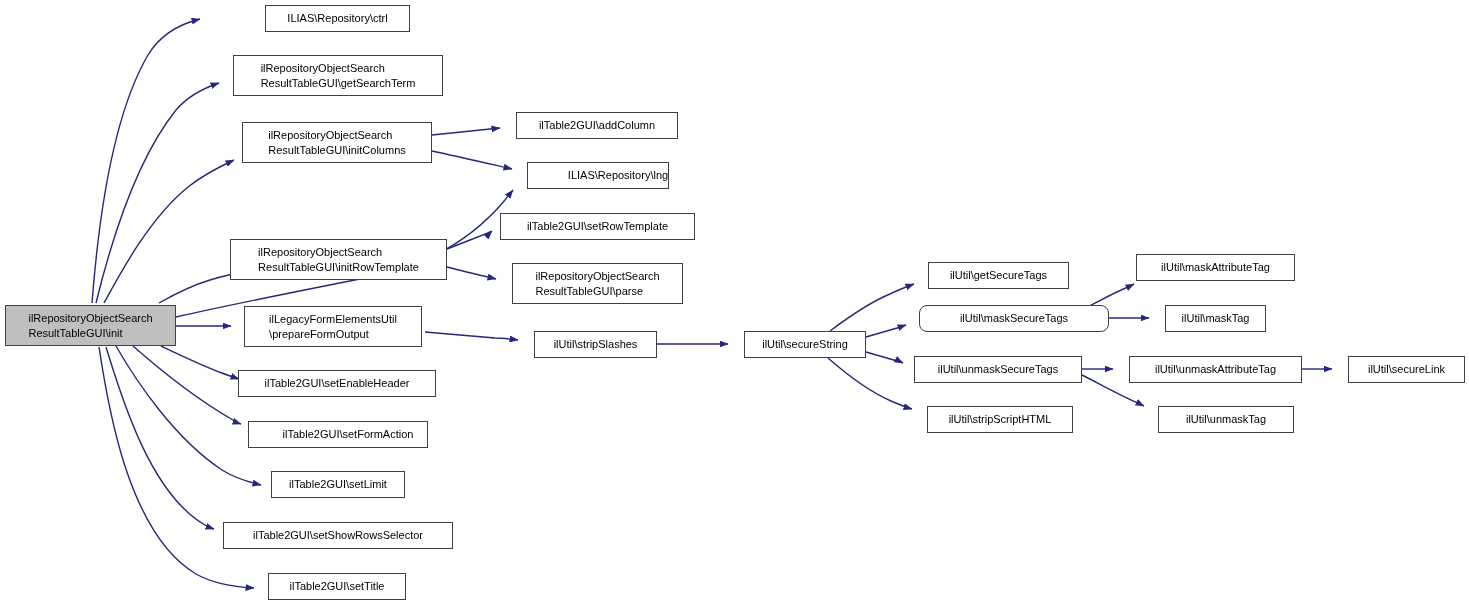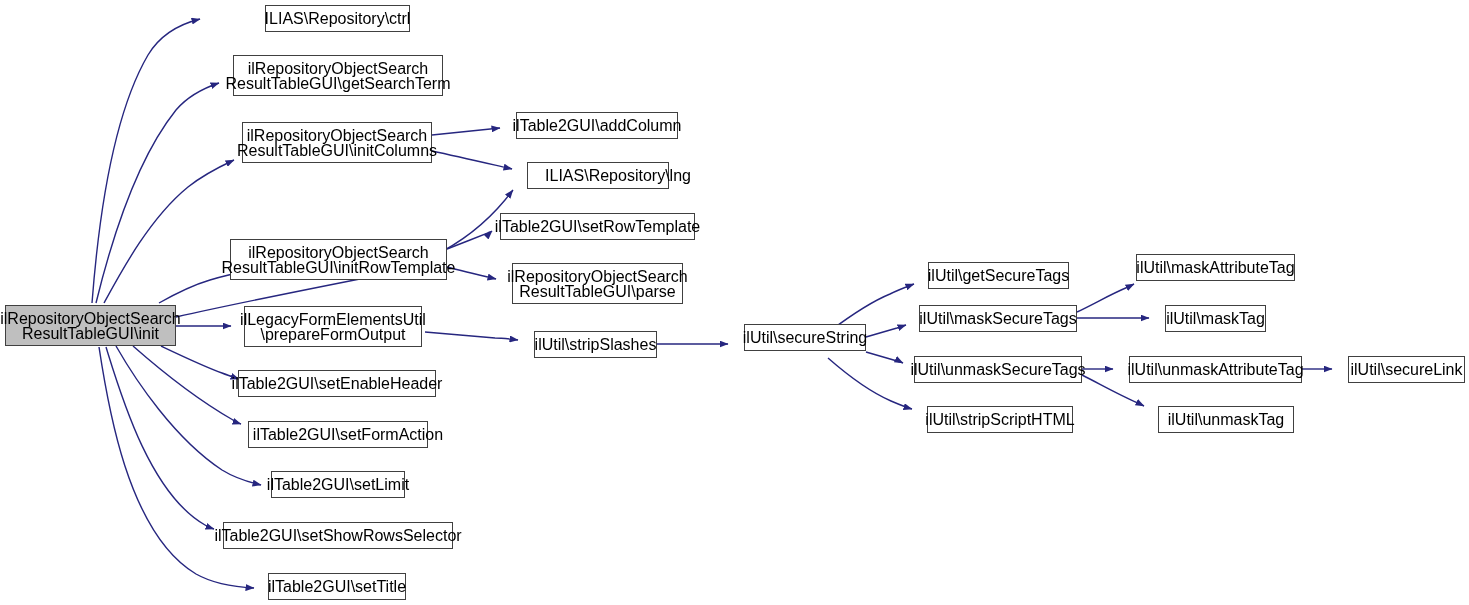--- a/index.html
+++ b/index.html
@@ -1,21 +1,21 @@
 <!DOCTYPE html>
 <html><head>
 <meta charset="utf-8">
 <style>
   html,body{margin:0;padding:0;background:#ffffff;}
   #canvas{position:relative;width:1469px;height:605px;overflow:hidden;background:#ffffff;
           font-family:"Liberation Sans","DejaVu Sans",sans-serif;}
   svg.edges{position:absolute;left:0;top:0;width:1469px;height:605px;}
   .node{position:absolute;box-sizing:border-box;border:1px solid #404040;background:#ffffff;
-        display:flex;align-items:center;justify-content:center;text-align:center;
-        color:#000000;font-size:16px;line-height:15px;white-space:pre-line;}
+        display:flex;align-items:center;justify-content:center;text-align:left;
+        color:#000000;font-size:11px;line-height:15px;white-space:pre-line;}
   .node.hl{background:#bfbfbf;border-color:#404040;}
 </style>
 </head>
 <body>
 
 <div id="canvas">
   <svg class="edges" viewBox="0 0 1469 605" xmlns="http://www.w3.org/2000/svg">
     <defs>
       <marker id="arrow" markerWidth="9" markerHeight="7" refX="8.5" refY="3.5" orient="auto" markerUnits="userSpaceOnUse">
         <polygon points="0,0 9,3.5 0,7" fill="#26267f"></polygon>
@@ -61,23 +61,23 @@
       <div class="node" style="left: 516px; top: 112px; width: 162px; height: 27px;">ilTable2GUI\addColumn</div>
       <div class="node" style="left: 527px; top: 162px; width: 142px; height: 27px; padding-left: 40px;">ILIAS\Repository\lng</div>
       <div class="node" style="left: 230px; top: 239px; width: 217px; height: 41px;">ilRepositoryObjectSearch
 ResultTableGUI\initRowTemplate</div>
       <div class="node" style="left: 500px; top: 213px; width: 195px; height: 27px;">ilTable2GUI\setRowTemplate</div>
       <div class="node" style="left: 512px; top: 263px; width: 171px; height: 41px;">ilRepositoryObjectSearch
 ResultTableGUI\parse</div>
       <div class="node" style="left: 244px; top: 306px; width: 178px; height: 41px;">ilLegacyFormElementsUtil
 \prepareFormOutput</div>
       <div class="node" style="left: 534px; top: 331px; width: 123px; height: 27px;">ilUtil\stripSlashes</div>
-      <div class="node" style="left: 744px; top: 324px; width: 122px; height: 27px;">ilUtil\secureString</div>
+      <div class="node" style="left: 744px; top: 331px; width: 122px; height: 27px;">ilUtil\secureString</div>
       <div class="node" style="left: 928px; top: 254px; width: 141px; height: 27px; margin-top: 8px;">ilUtil\getSecureTags</div>
-      <div class="node" style="left: 919px; top: 305px; width: 158px; height: 27px;">ilUtil\maskSecureTags</div>
+      <div class="node" style="left: 919px; top: 305px; width: 190px; height: 27px; border-radius: 8px;">ilUtil\maskSecureTags</div>
       <div class="node" style="left: 914px; top: 356px; width: 168px; height: 27px;">ilUtil\unmaskSecureTags</div>
       <div class="node" style="left: 927px; top: 406px; width: 146px; height: 27px;">ilUtil\stripScriptHTML</div>
       <div class="node" style="left: 1136px; top: 254px; width: 159px; height: 27px;">ilUtil\maskAttributeTag</div>
       <div class="node" style="left: 1165px; top: 305px; width: 101px; height: 27px;">ilUtil\maskTag</div>
       <div class="node" style="left: 1129px; top: 356px; width: 173px; height: 27px;">ilUtil\unmaskAttributeTag</div>
       <div class="node" style="left: 1158px; top: 406px; width: 136px; height: 27px;">ilUtil\unmaskTag</div>
       <div class="node" style="left: 1348px; top: 356px; width: 117px; height: 27px;">ilUtil\secureLink</div>
       <div class="node" style="left: 238px; top: 370px; width: 198px; height: 27px;">ilTable2GUI\setEnableHeader</div>
       <div class="node" style="left: 248px; top: 421px; width: 180px; height: 27px; padding-left: 20px;">ilTable2GUI\setFormAction</div>
       <div class="node" style="left: 271px; top: 471px; width: 134px; height: 27px;">ilTable2GUI\setLimit</div>

